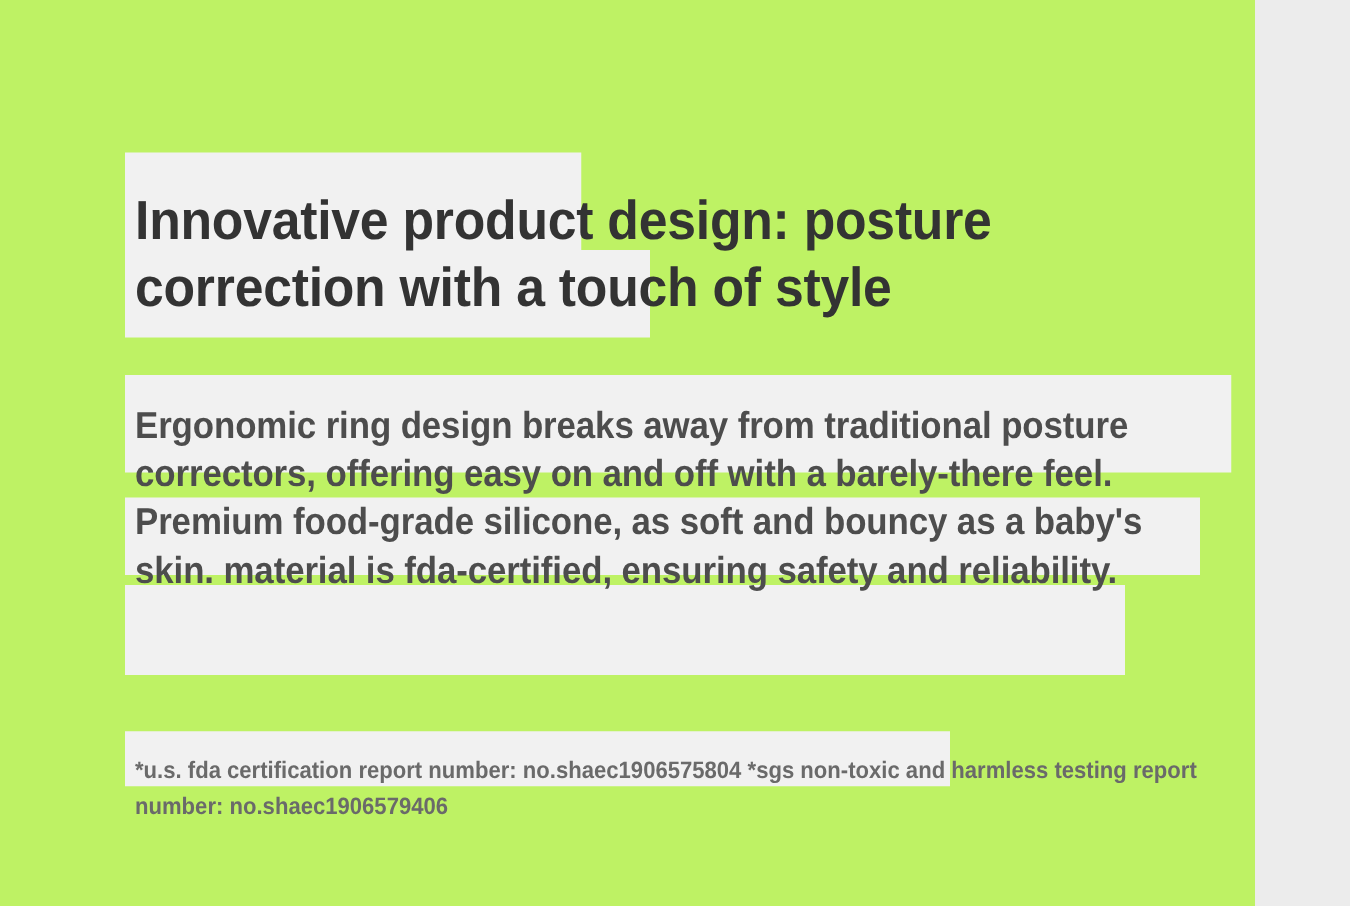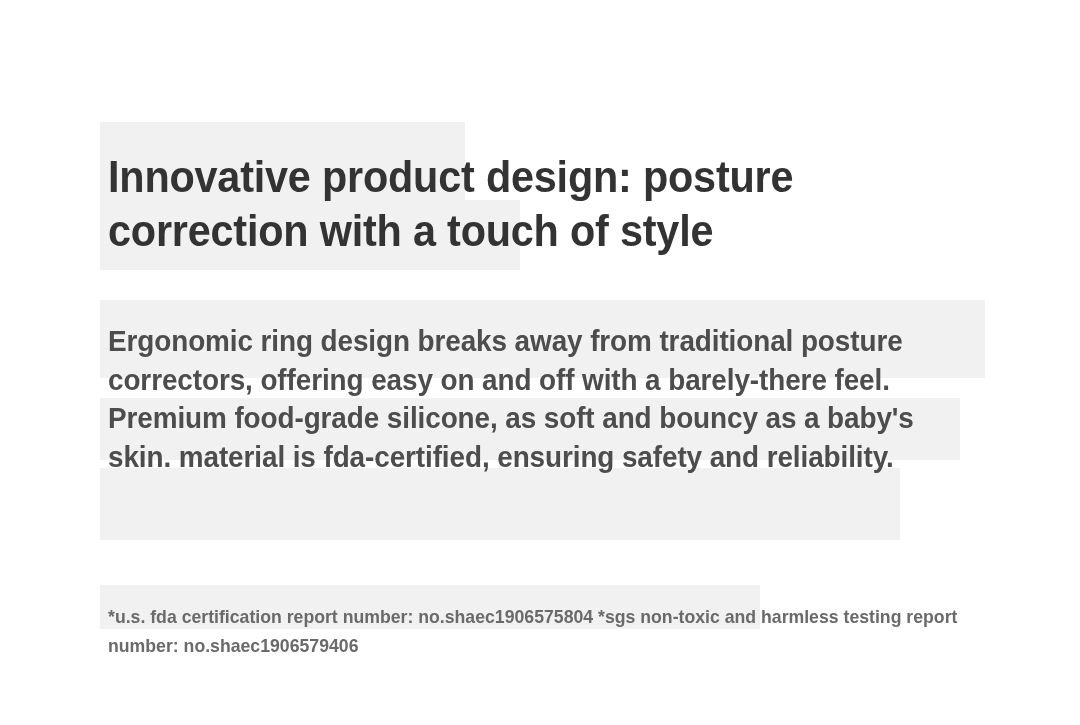--- a/index.html
+++ b/index.html
@@ -13,23 +13,23 @@
     height: 725px;
     overflow: hidden;
     background: #ececec;
     font-family: "Liberation Sans", "DejaVu Sans", sans-serif;
     -webkit-font-smoothing: antialiased;
   }
 
   
   #stage {
     position: relative;
-    width: 1080px;
+    width: 1004px;
     height: 725px;
-    background: #ffffff;
+    background: #bef264;
   }
 
   
   .panel {
     position: absolute;
     background: #f1f1f1;
     pointer-events: none;
   }
   .panel-heading   { left: 100px; top: 122px; width: 365px; height: 78px; }
   .panel-heading-2 { left: 100px; top: 200px; width: 420px; height: 70px; }

